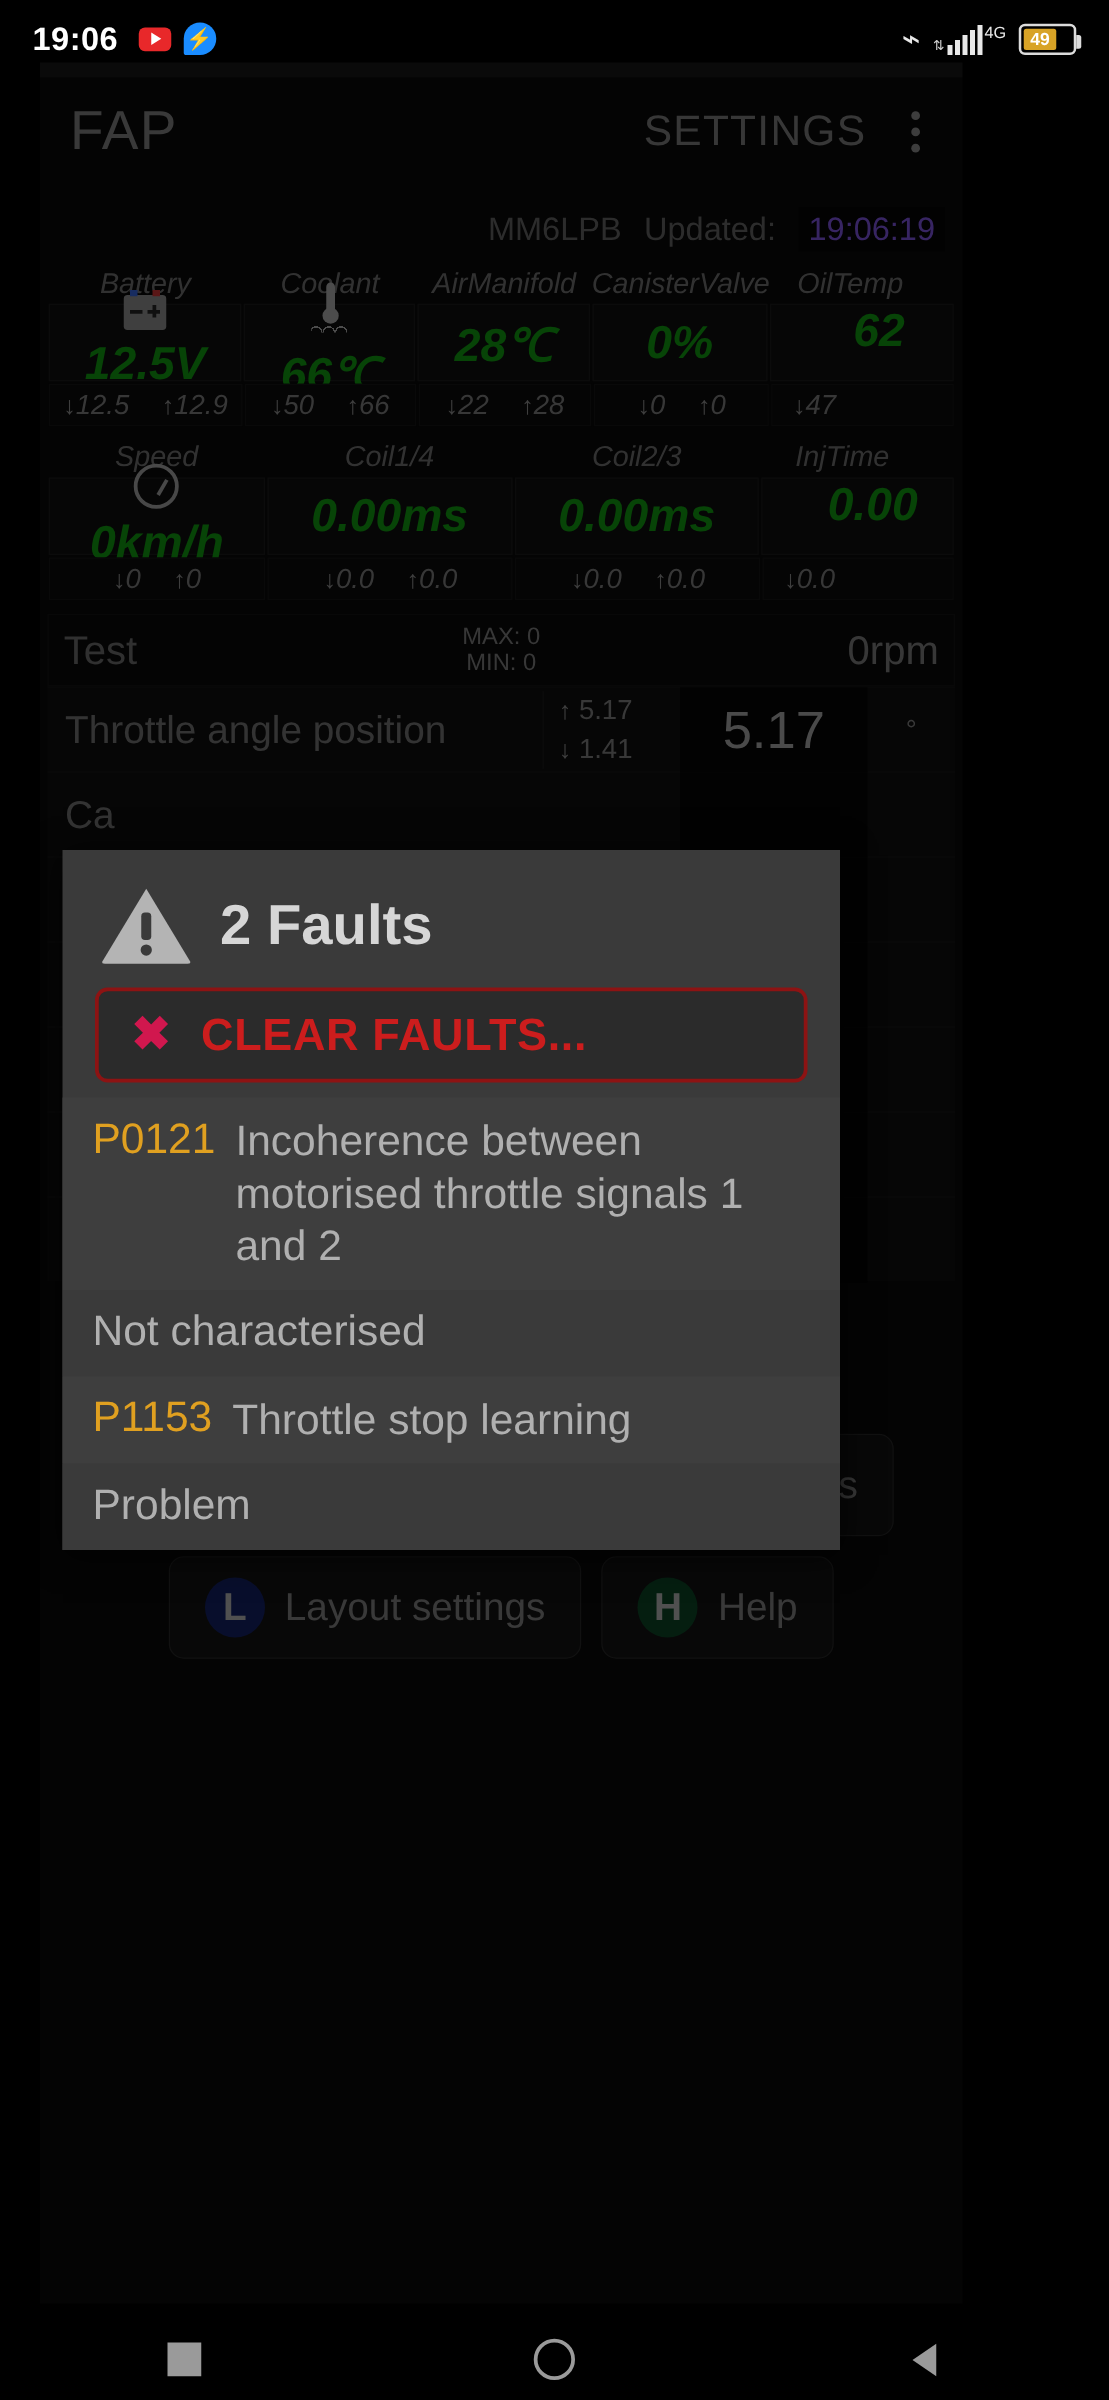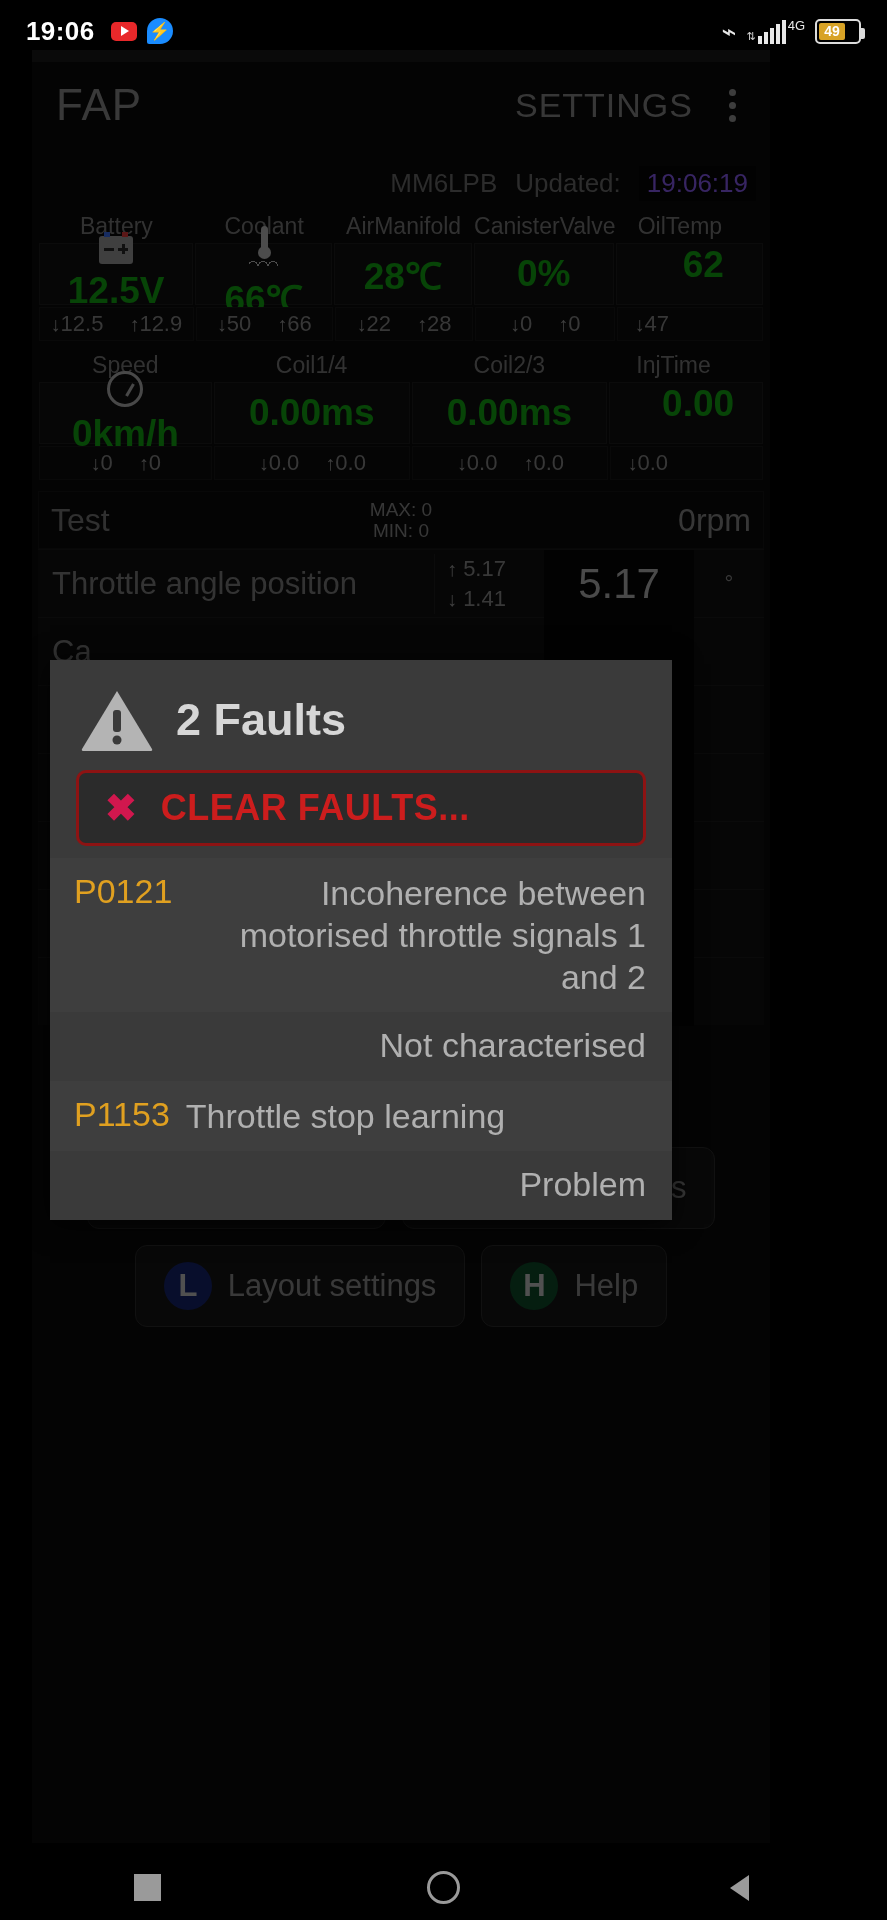--- a/index.html
+++ b/index.html
@@ -82,21 +82,21 @@
   .kebab span{ width:7px;height:7px;border-radius:50%;background:#9a9a9a; display:block;}
 
   
   #metarow{
     display:flex; align-items:center; justify-content:flex-end;
     gap:18px; padding:6px 14px 10px 0; color:#6e6e6e; font-size:26px;
   }
   #metarow .stamp{ background:#050505; padding:2px 8px; color:#8b5cf6; }
 
   
-  .gauge-block{ padding:0 6px; }
+  .gauge-block{ padding:0 6px;font-style:italic; }
   .g-labels, .g-values, .g-minmax{ display:flex; }
   .g-labels > div{
     text-align:center; color:#7c7c7c; font-size:23px; padding:2px 0;
   }
   .g-values > div{
     display:flex; align-items:center; justify-content:center; gap:6px;
     background:#111; border:1px solid #1d1d1d; margin:1px;
     height:62px; color:#13aa13; font-size:37px; font-weight:700;flex-direction:column;
   }
   .g-minmax > div{
@@ -190,24 +190,23 @@
   .b-s{ background:#0a0a0a; border:2px solid #1a1a1a; color:#a9a9a9;}
   .b-m{ background:#6e0f2c; color:#c9c9c9;}
   .b-t{ background:#4a1060; color:#c9c9c9;}
   .b-l{ background:#16256e; color:#c9c9c9;}
   .b-h{ background:#0d4d2a; color:#c9c9c9;}
   .abtn.logging{ color:#7e1414; }
 
   
   #dialog{
     position:absolute; z-index:100;
-    left:50px; top:660px; width:622px;
+    left:50px; top:680px; width:622px;
     background:#3a3a3a;
     box-shadow:0 4px 26px rgba(0,0,0,.8);
-    text-align:right;
   }
   .dlg-head{
     display:flex; align-items:center; gap:22px;
     padding:28px 30px 14px;
   }
   .ic-warn{ width:74px;height:64px; position:relative; flex:none; }
   .ic-warn svg{ display:block; }
   .dlg-title{ color:#d6d6d6; font-size:45px; font-weight:700; }
 
   .clear-btn{

